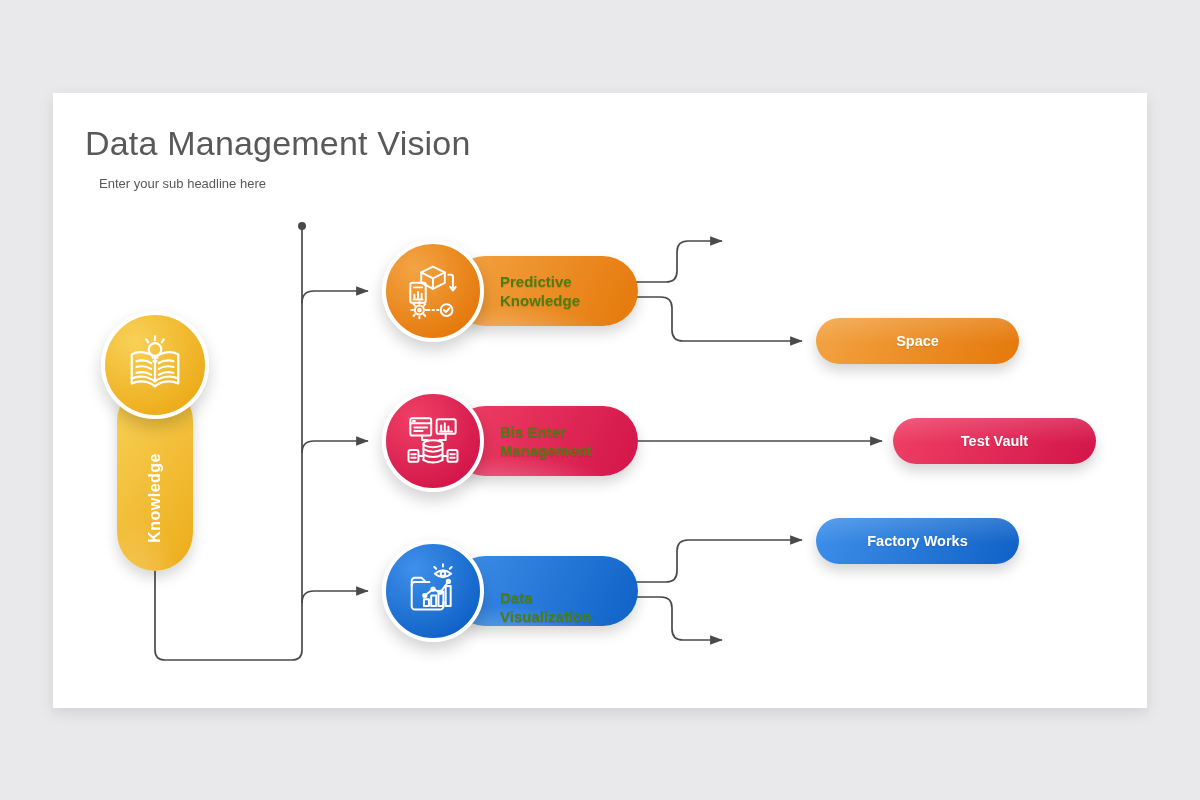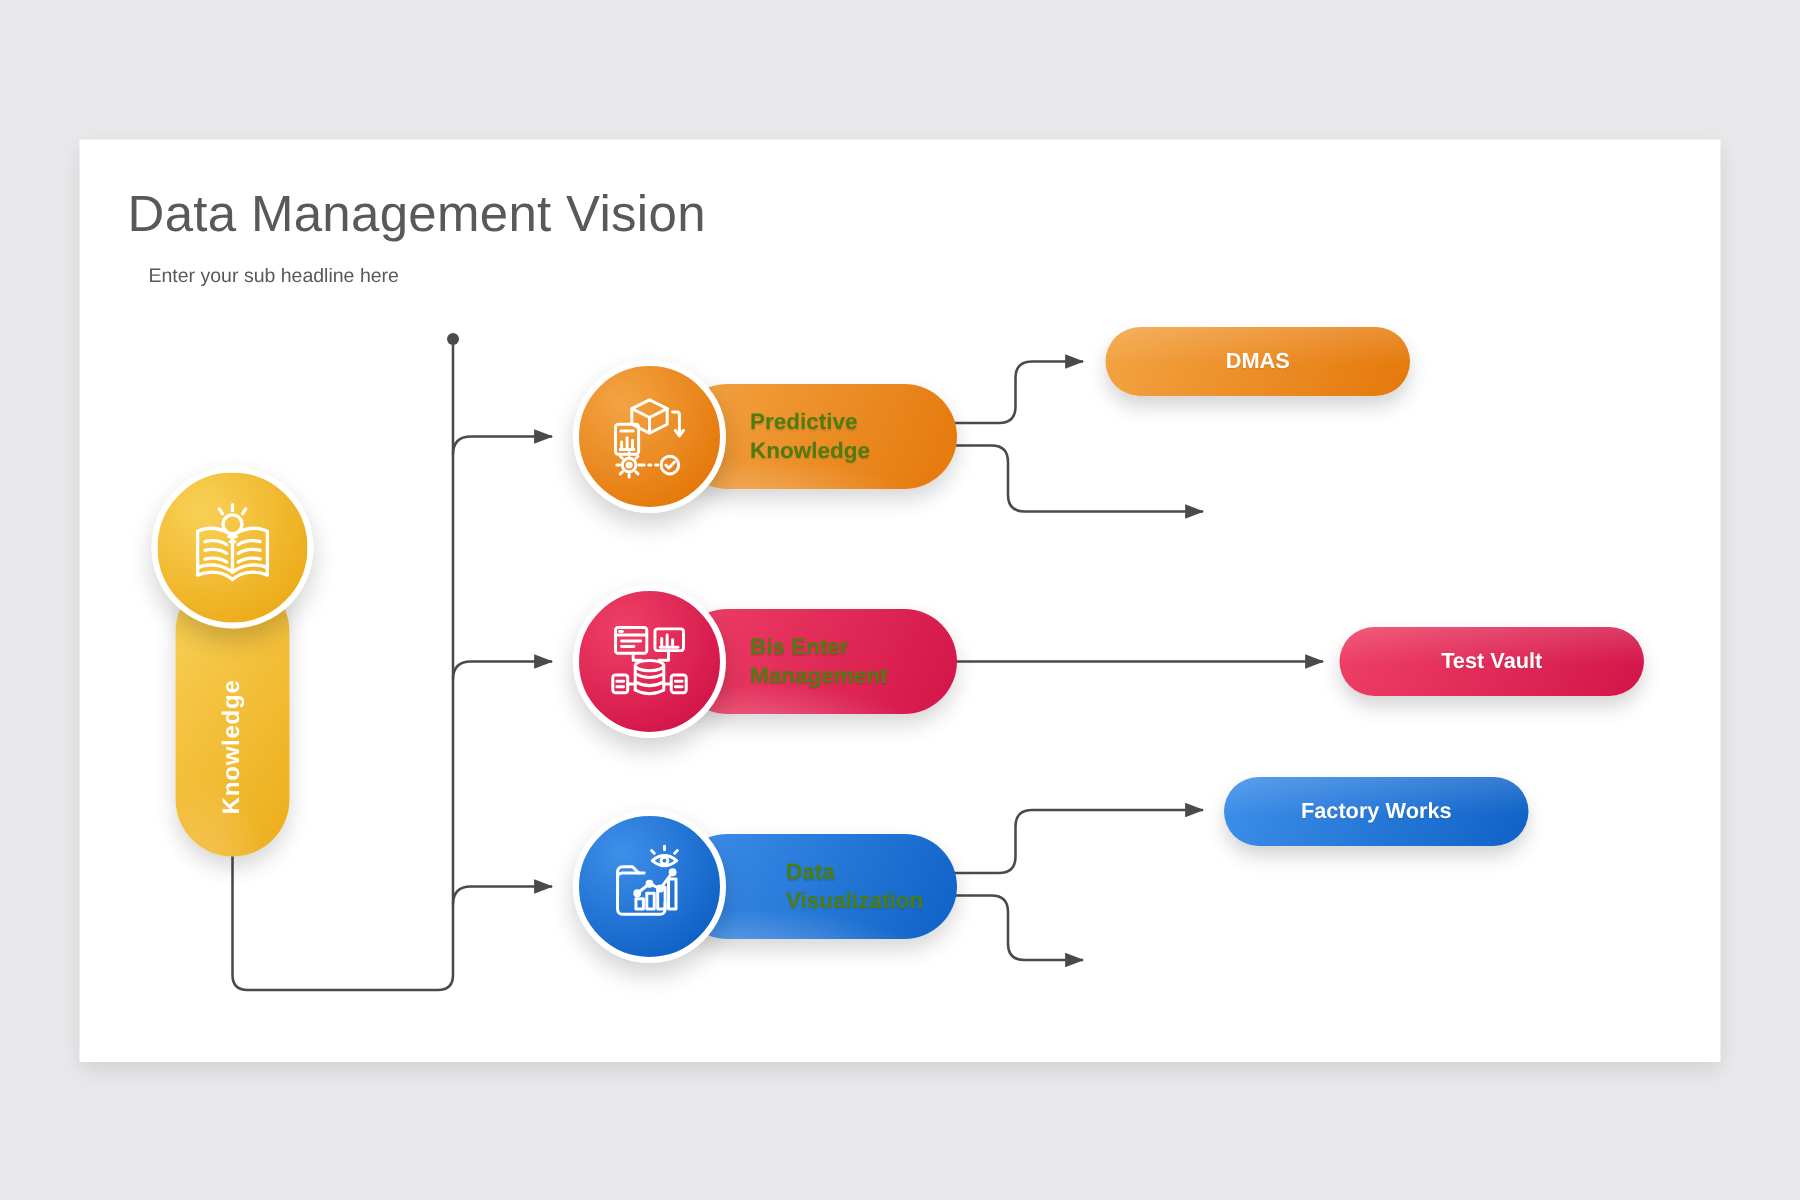--- a/index.html
+++ b/index.html
@@ -173,21 +173,21 @@
           <rect x="48" y="42" width="11" height="13" rx="2"></rect>
           <path d="M51 46.5 h5 M51 50.5 h5"></path>
           <path d="M16 48.5 h5.5"></path>
             <path d="M48 48.5 h-5.5"></path>
         </g>
       </svg>
     </span>
   </div>
 
   <div class="pill p-blue branch-pill" style="top:556px;"></div>
-  <div class="branch-label" style="top:572px;margin-left:24px;">
+  <div class="branch-label" style="top:588px;">
     <div>Data</div>
     <div>Visualization</div>
   </div>
   <div class="circle c-blue branch-circle" style="top:540px;">
     <span>
       <svg class="icon-svg" width="58" height="58" viewBox="0 0 64 64">
         <g fill="none" stroke="#fff" stroke-width="2.2" stroke-linecap="round" stroke-linejoin="round">
           <path d="M34 13 Q43 5.5 52 13 Q43 20.5 34 13 Z"></path>
           <circle cx="43" cy="13" r="2.5"></circle>
           <path d="M43 5 v-2.6 M35.5 7.5 l-2-2 M50.5 7.5 l2-2"></path>
@@ -200,22 +200,22 @@
           <path d="M23 37 L32 30 L40 33.5 L49 21.5"></path>
           <circle cx="23" cy="37" r="1.8"></circle>
             <circle cx="32" cy="30" r="1.8"></circle>
             <circle cx="40" cy="33.5" r="1.8"></circle>
             <circle cx="49" cy="21.5" r="1.8"></circle>
         </g>
       </svg>
     </span>
   </div>
 
-  <div class="leaf p-orange" style="left:737px; top:218px;">
-    <span>DMAS</span>
+  <div class="leaf p-orange" style="left:816px; top:318px;">
+    <span>Space</span>
   </div>
   <div class="leaf p-blue" style="left:816px; top:518px;">
     <span>Factory Works</span>
   </div>
   <div class="leaf p-red" style="left:893px; top:418px;">
     <span>Test Vault</span>
   </div>
 </div>
 
 </body></html>

